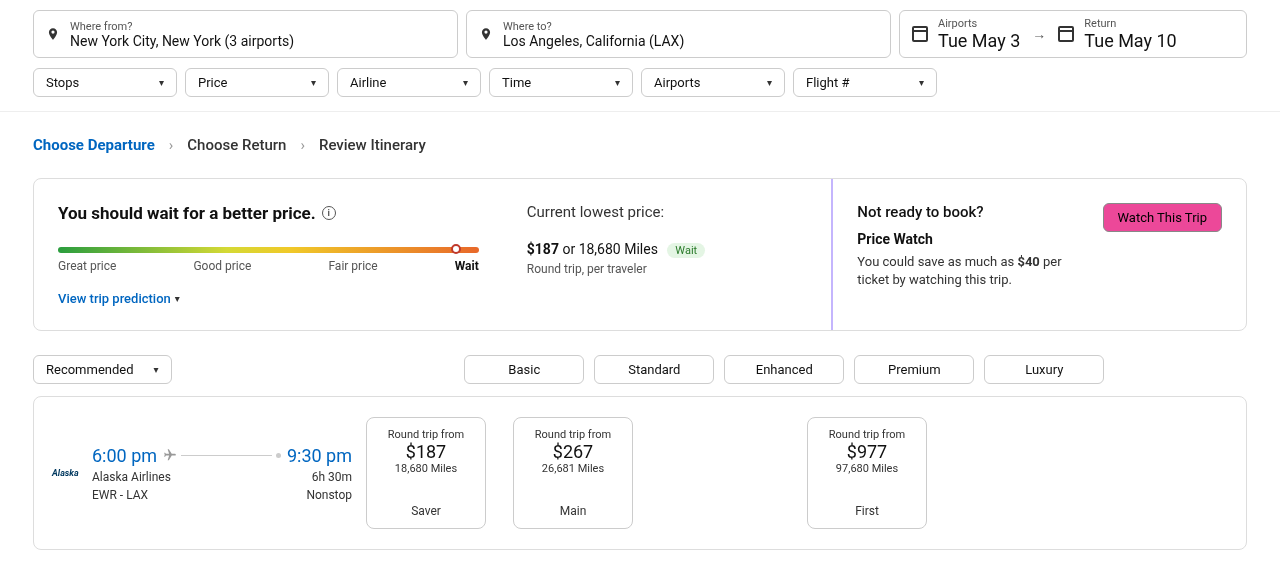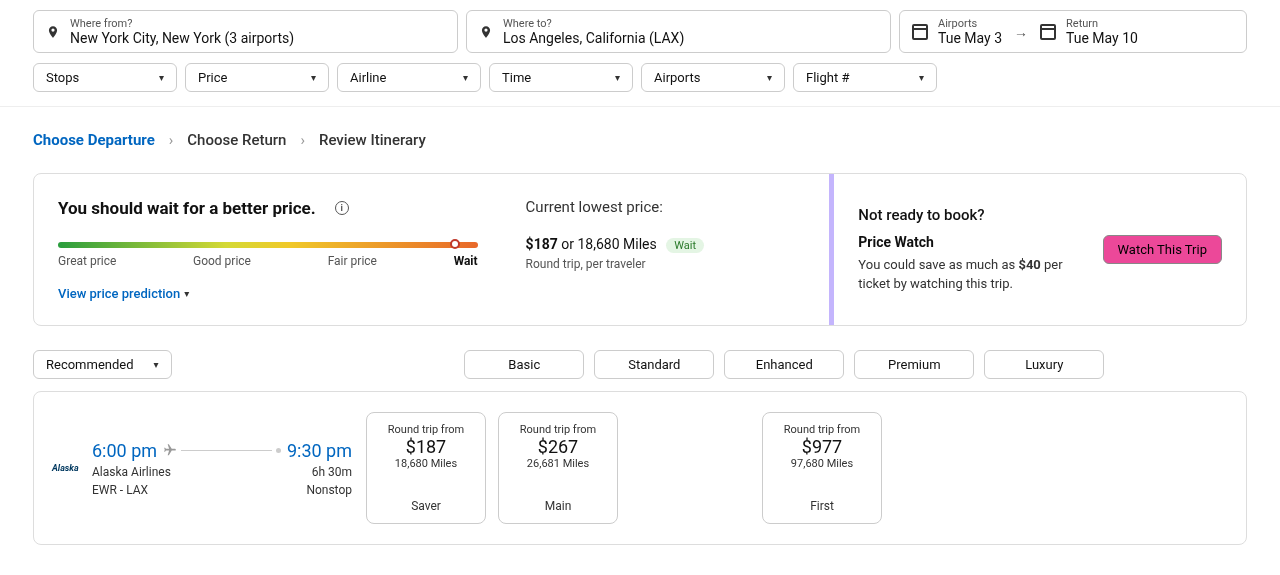--- a/index.html
+++ b/index.html
@@ -5,37 +5,37 @@
 * { box-sizing: border-box; margin: 0; padding: 0; font-family: -apple-system, BlinkMacSystemFont, "Segoe UI", Roboto, Arial, sans-serif; }
 body { background: #fff; color: #111; width: 1280px; }
 .search-bar { padding: 10px 33px; display: flex; gap: 8px; }
 .input-box { border: 1px solid #ccc; border-radius: 6px; padding: 6px 12px; display: flex; align-items: center; gap: 10px; }
 .loc-input { flex: 1; min-width: 0; }
 .loc-input .label { font-size: 11px; color: #555; }
 .loc-input .value { font-size: 14px; color: #111; }
 .date-group { display: flex; align-items: center; gap: 12px; }
 .date-field { display: flex; align-items: center; gap: 10px; }
 .date-field .texts .label { font-size: 11px; color: #555; }
-.date-field .texts .value { font-size: 14px; color: #111; }
+.date-field .texts .value { font-size: 18px; color: #111; }
 .cal-icon { width: 16px; height: 16px; border: 2px solid #333; border-radius: 2px; position: relative; }
 .cal-icon::before { content: ""; position: absolute; top: 2px; left: 0; right: 0; height: 2px; background: #333; }
 .pin-icon { width: 14px; height: 14px; }
 .arrow-icon { font-size: 14px; color: #555; }
 .filter-row { padding: 0 33px 14px; display: flex; gap: 8px; border-bottom: 1px solid #eee; }
 .dropdown { border: 1px solid #ccc; border-radius: 6px; padding: 6px 12px; font-size: 13px; display: flex; align-items: center; justify-content: space-between; gap: 30px; cursor: pointer; }
 .chev { font-size: 10px; color: #333; }
 .breadcrumb { padding: 24px 33px 0; display: flex; align-items: center; gap: 14px; font-size: 15px; }
 .breadcrumb .active { color: #0066c0; font-weight: 700; }
 .breadcrumb .sep { color: #999; }
 .breadcrumb .inactive { color: #333; font-weight: 500; }
 .card { margin: 24px 33px 0; border: 1px solid #ddd; border-radius: 8px; display: flex; }
 .card-left { padding: 24px; flex: 1.5; }
 .card-mid { padding: 24px; flex: 1; }
-.card-right { padding: 24px; flex: 1.3; border-left: 5px solid #c4b5fd; display: flex; gap: 20px; align-items: center; }
-.advice { font-size: 17px; font-weight: 700; display: flex; align-items: center; gap: 19px; }
+.card-right { padding: 24px; flex: 1.3; border-left: 2px solid #c4b5fd; display: flex; gap: 20px; align-items: flex-start; }
+.advice { font-size: 17px; font-weight: 700; display: flex; align-items: center; gap: 6px; }
 .info-icon { width: 14px; height: 14px; border: 1.5px solid #555; border-radius: 50%; display: inline-flex; align-items: center; justify-content: center; font-size: 9px; color: #555; }
 .gauge { margin-top: 24px; height: 6px; border-radius: 3px; background: linear-gradient(to right, #2a9d3e 0%, #d4d935 40%, #f0c929 55%, #e8682a 100%); position: relative; }
 .gauge .marker { position: absolute; right: 18px; top: -3px; width: 10px; height: 10px; border: 2px solid #c0392b; border-radius: 50%; background: #fff; }
 .gauge-labels { display: flex; justify-content: space-between; font-size: 12px; color: #555; margin-top: 6px; }
 .gauge-labels .wait { font-weight: 700; color: #111; }
 .view-pred { margin-top: 18px; color: #0066c0; font-size: 13px; font-weight: 500; cursor: pointer; display: flex; align-items: center; gap: 4px; }
 .current-label { font-size: 15px; color: #333; margin-bottom: 20px; }
 .price-line { font-size: 14px; margin-bottom: 4px; }
 .price-line b { font-weight: 700; }
 .badge-wait { display: inline-block; background: #e4f5e4; color: #2a7a2a; font-size: 11px; padding: 1px 8px; border-radius: 10px; margin-left: 6px; }
@@ -52,21 +52,21 @@
 .result-card { margin: 12px 33px 0; border: 1px solid #ddd; border-radius: 8px; padding: 20px 18px; display: flex; align-items: center; gap: 14px; }
 .flight-summary { display: flex; align-items: center; gap: 10px; width: 300px; }
 .airline-logo { font-size: 9px; font-style: italic; color: #00385f; font-weight: 700; width: 30px; }
 .times-row { display: flex; align-items: center; gap: 6px; }
 .time-big { font-size: 18px; color: #0066c0; font-weight: 400; }
 .plane-line { flex: 1; display: flex; align-items: center; color: #999; }
 .plane-line svg { width: 14px; height: 14px; }
 .plane-line .line { flex: 1; height: 1px; background: #ccc; margin: 0 4px; }
 .plane-line .dot { width: 5px; height: 5px; border-radius: 50%; background: #ccc; }
 .airline-row { font-size: 12px; color: #333; display: flex; justify-content: space-between; margin-top: 4px; }
-.fare-boxes { display: flex; gap: 12px; flex: 1; }
+.fare-boxes { display: flex; gap: 27px; flex: 1; }
 .fare-box { border: 1px solid #ccc; border-radius: 8px; width: 120px; height: 112px; text-align: center; padding: 10px 6px; display: flex; flex-direction: column; justify-content: space-between; cursor: pointer; }
 .fare-placeholder { width: 120px; height: 112px; }
 .fare-box .label1 { font-size: 11px; color: #333; }
 .fare-box .price { font-size: 18px; font-weight: 400; }
 .fare-box .miles { font-size: 11px; color: #333; }
 .fare-box .class-name { font-size: 12px; color: #333; }
 </style>
 </head>
 <body>
 
@@ -152,21 +152,21 @@
     <div class="gauge">
         <div class="marker"></div>
       </div>
     <div class="gauge-labels">
       <span>Great price</span>
       <span>Good price</span>
       <span>Fair price</span>
       <span class="wait">Wait</span>
     </div>
     <div class="view-pred">
-      <span>View price prediction</span>
+      <span>View trip prediction</span>
       <span class="chev">▾</span>
     </div>
   </div>
   <div class="card-mid">
     <div class="current-label">Current lowest price:</div>
     <div class="price-line">
       <b>$187</b><span> or </span><span>18,680 Miles</span>
       <span class="badge-wait">Wait</span>
     </div>
     <div class="sub">Round trip, per traveler</div>

